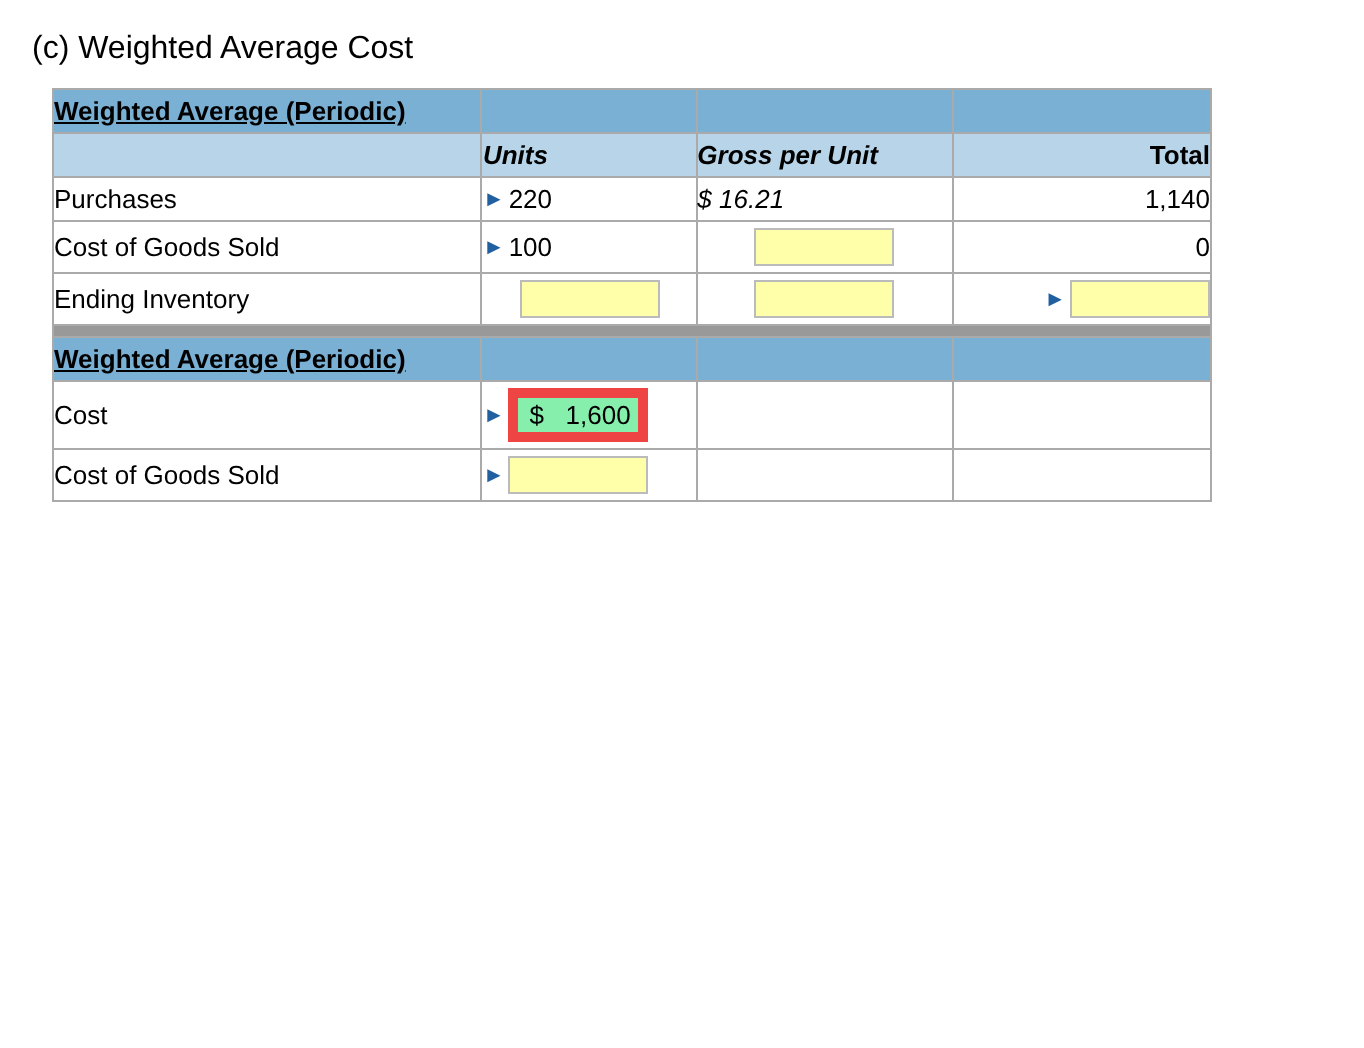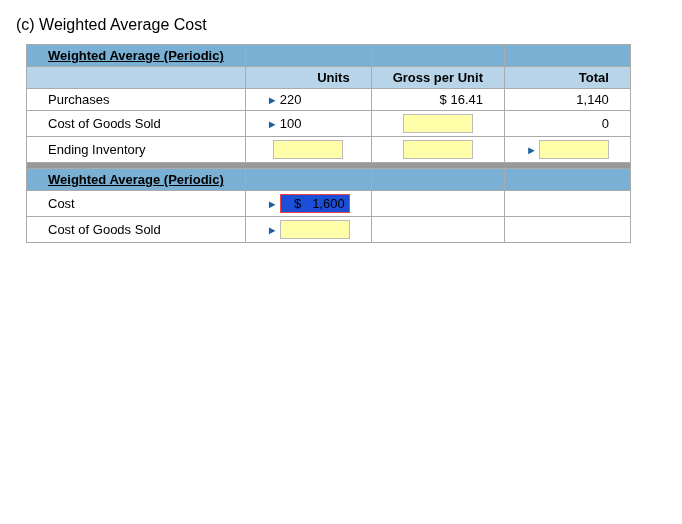--- a/index.html
+++ b/index.html
@@ -16,21 +16,21 @@
       font-size: 16px;
       margin-bottom: 10px;
     }
     .outer-table {
       border-collapse: collapse;
       width: 580px;
       margin-left: 10px;
     }
     .outer-table td, .outer-table th {
       border: 1px solid #aaa;
-      padding: 3px 21px;
+      padding: 3px 0;
       white-space: nowrap;
     }
     .header-row td {
       background-color: #7ab0d4;
       font-weight: bold;
       font-size: 13px;
       text-decoration: underline;
     }
     .subheader-row td {
       background-color: #b8d4e8;
@@ -54,21 +54,21 @@
     .arrow-cell {
       display: flex;
       align-items: center;
       gap: 2px;
     }
     .arrow {
       color: #2060a0;
       font-size: 11px;
     }
     td.right { text-align: right; margin-top: 20px; }
-    td.center { text-align: right; }
+    td.center { text-align: left; font-style: italic; }
 
     .yellow-input {
       background-color: #ffffaa;
       border: 1px solid #bbb;
       min-width: 70px;
       display: inline-block;
       padding: 1px 4px;
     }
   </style>
 </head>
@@ -97,21 +97,21 @@
   <tr class="data-row">
     <td class="col-label">Purchases</td>
     <td class="col-units">
       <div class="arrow-cell">
         <span class="arrow">►</span>
         <span>220</span>
       </div>
     </td>
     <td class="col-cost center">
       <span>$</span>
-      <span>16.41</span>
+      <span>16.21</span>
     </td>
     <td class="col-total right">
       <span>1,140</span>
     </td>
   </tr>
 
 
   <tr class="data-row">
     <td class="col-label">Cost of Goods Sold</td>
     <td class="col-units">
@@ -153,21 +153,21 @@
     <td class="col-units"></td>
     <td class="col-cost"></td>
     <td class="col-total"></td>
   </tr>
 
   <tr class="data-row">
     <td class="col-label">Cost</td>
     <td class="col-units">
       <div class="arrow-cell">
         <span class="arrow">►</span>
-        <span style="background:#1d4ed8; padding:1px 4px; border:1px solid #ef4444; min-width:70px; display:inline-block; text-align:right;">$ &nbsp;&nbsp;1,600</span>
+        <span style="background:#86efac; padding:1px 4px; border:5px solid #ef4444; min-width:70px; display:inline-block; text-align:right;">$ &nbsp;&nbsp;1,600</span>
       </div>
     </td>
     <td class="col-cost"></td>
     <td class="col-total"></td>
   </tr>
 
   <tr class="data-row">
     <td class="col-label">Cost of Goods Sold</td>
     <td class="col-units">
       <div class="arrow-cell">

